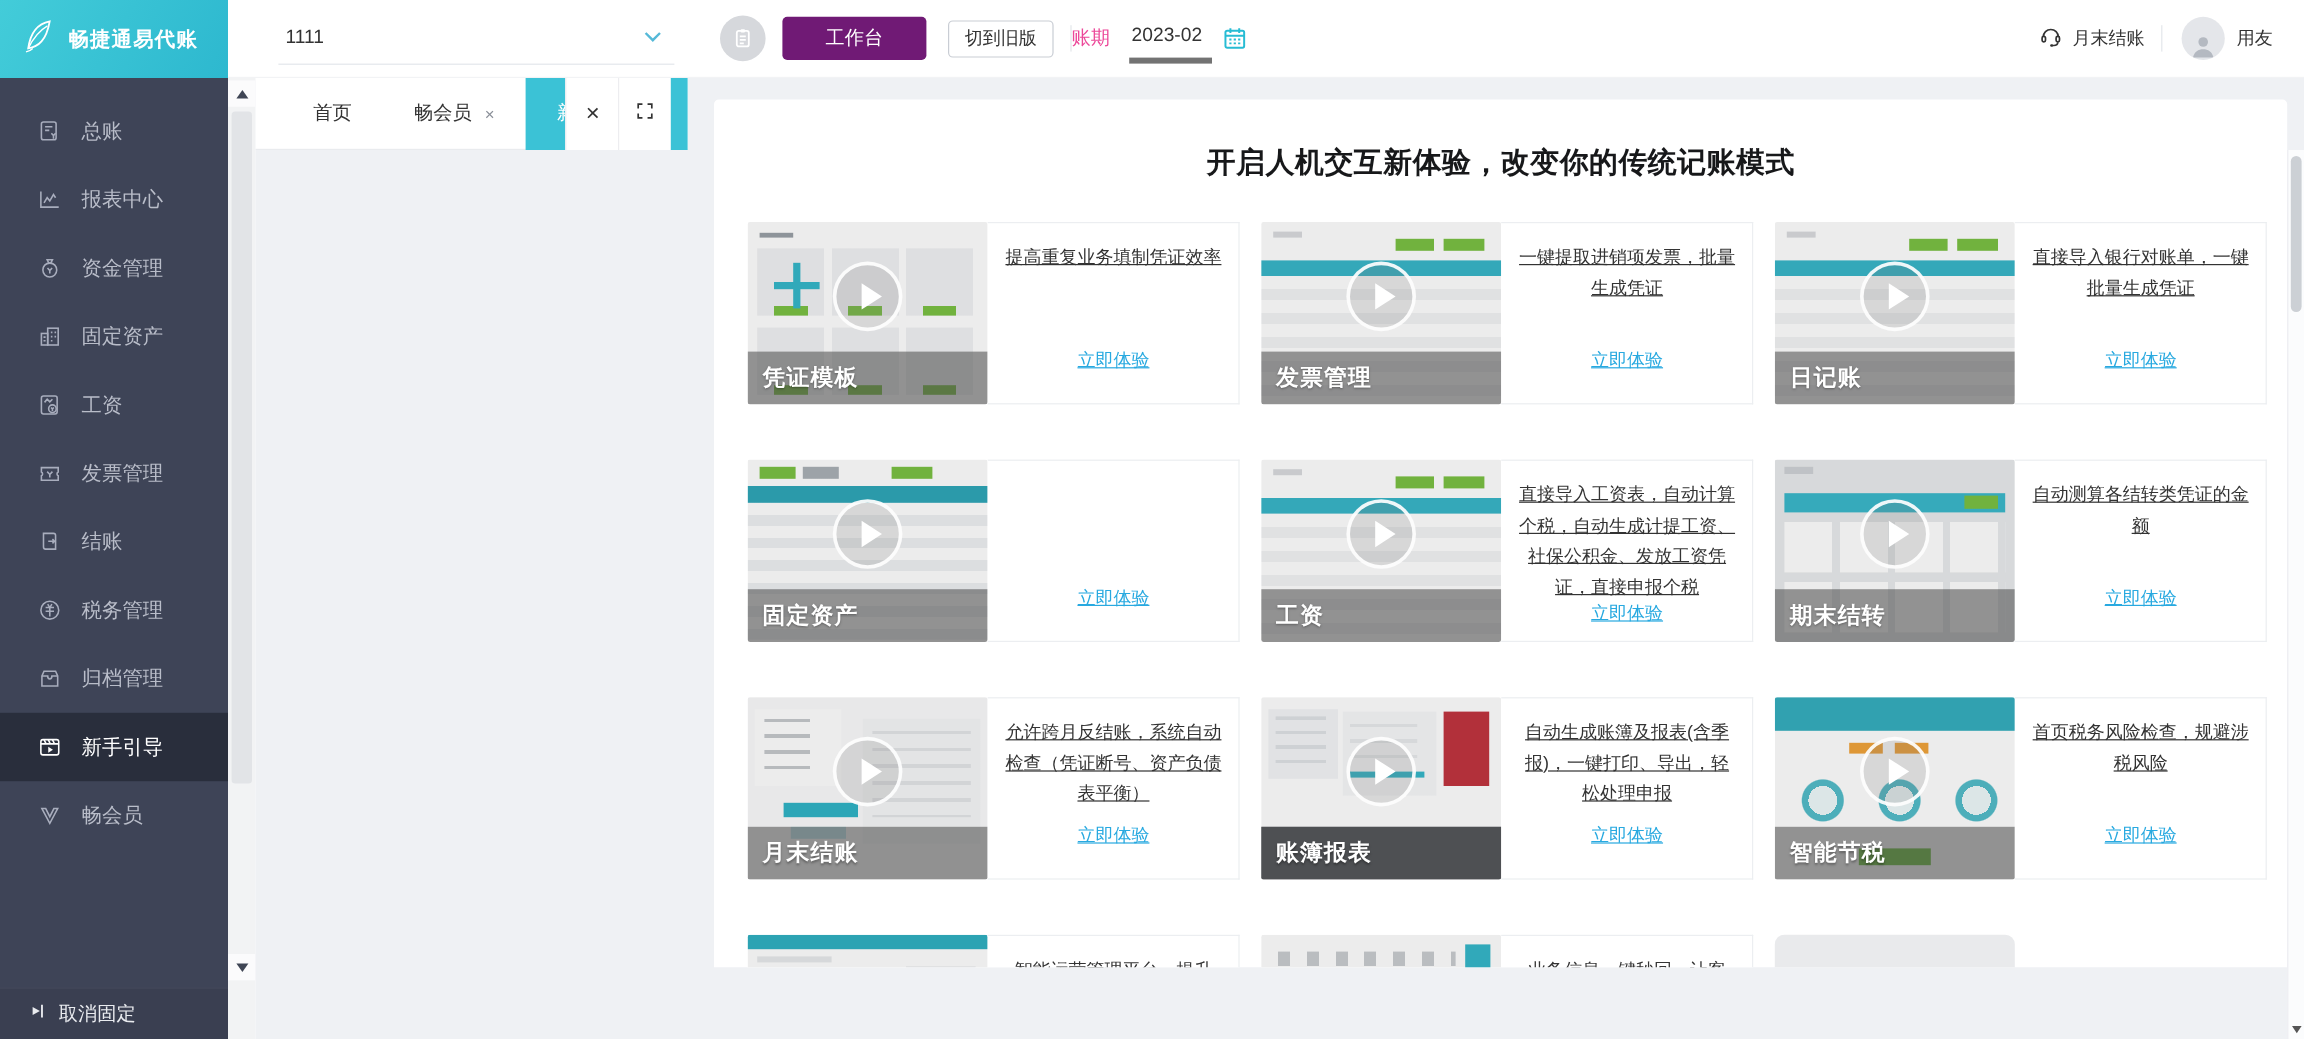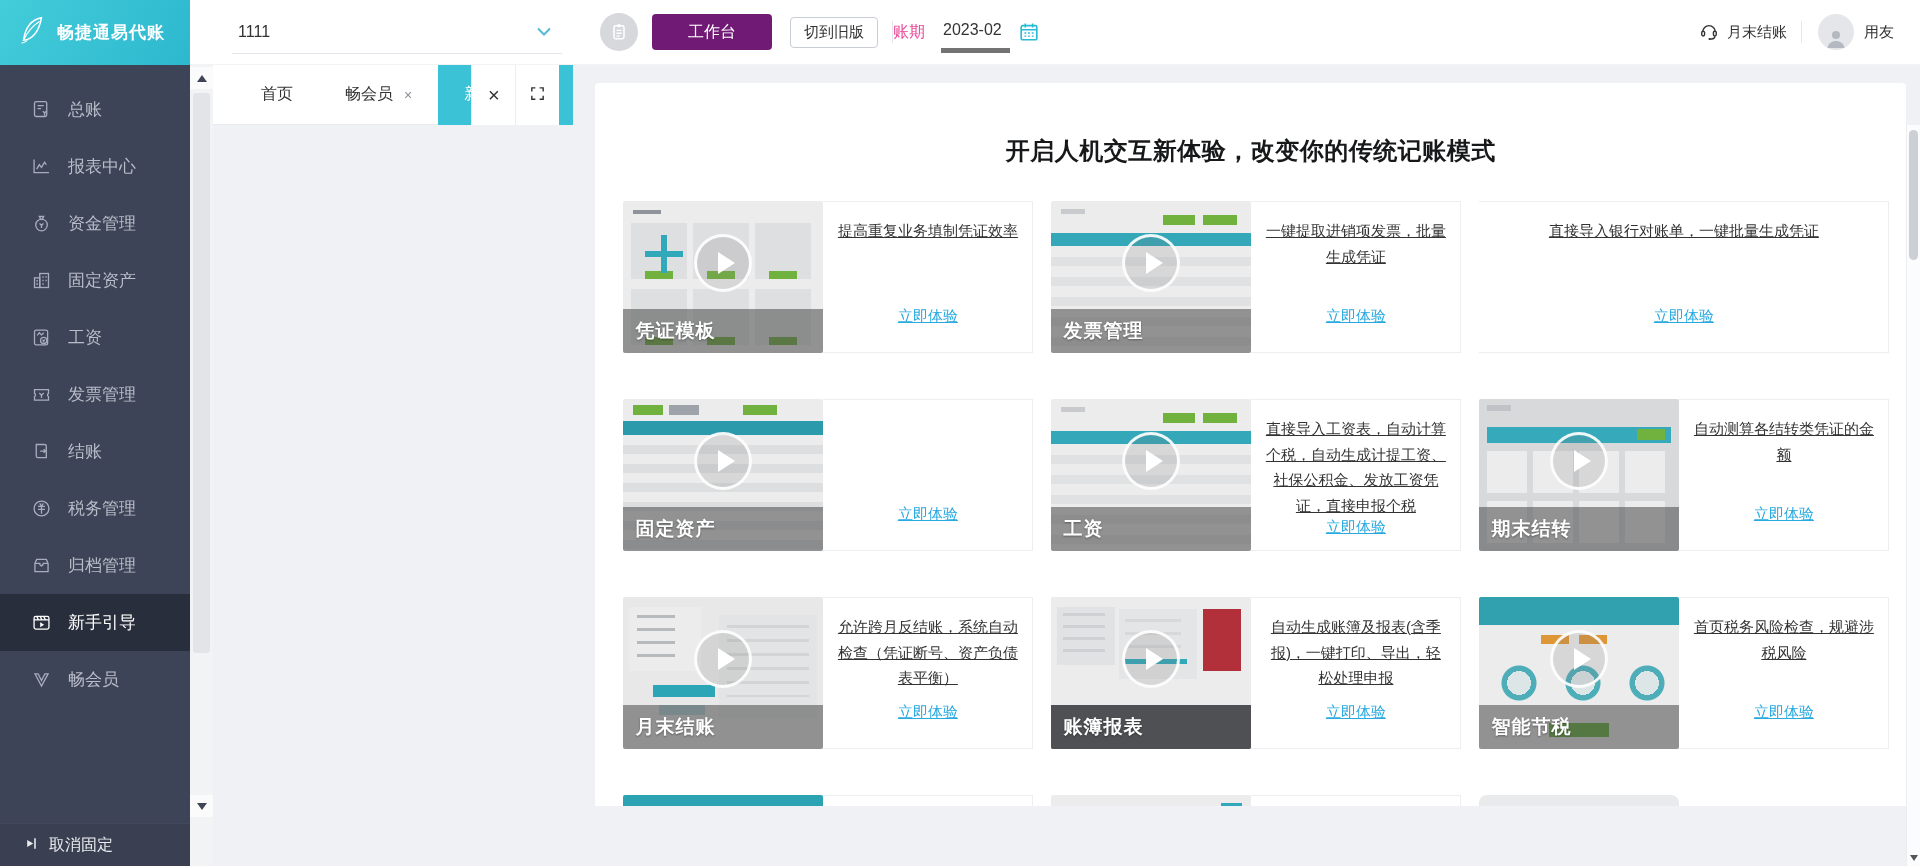--- a/index.html
+++ b/index.html
@@ -46,21 +46,21 @@
   .tabbar{height:60px;background:#fff;border-bottom:1px solid #e9ebee;display:flex;align-items:center;padding-left:22px;position:relative;flex:none;}
   .tab{height:60px;display:flex;align-items:center;gap:11px;padding:0 26px;font-size:16px;color:#333;cursor:pointer;}
   .tab .tab-close{font-size:14px;color:#8a8f98;}
   .tab.active{background:#3bc2d6;color:#fff;}
   .tab.active .tab-close{color:#fff;}
   .tab-ctrls{position:absolute;right:14px;top:0;height:60px;display:flex;}
   .tab-ctrl{width:44px;height:60px;border-left:1px solid #ededf0;display:flex;align-items:center;justify-content:center;cursor:pointer;background:#fff;}
   .tab-ctrl .x{font-size:20px;color:#333;line-height:1;}
 
   .content{flex:1;padding:18px 14px 0 22px;overflow:hidden;}
-  .panel{background:#fff;height:723px;border-radius:4px 4px 0 0;padding-top:52px;overflow:hidden;}
+  .panel{background:#fff;height:723px;border-radius:4px 4px 0 0;padding-top:36px;overflow:hidden;}
   .page-title{text-align:center;font-size:24px;font-weight:700;color:#17181a;margin-bottom:34px;letter-spacing:.5px;}
   .cards{margin-left:28px;display:flex;flex-wrap:wrap;width:1300px;}
 
   .card{width:410px;height:152px;display:flex;margin:0 18px 46px 0;}
   .thumb{width:200px;height:152px;position:relative;overflow:hidden;border-radius:2px;background:#fff;flex:none;cursor:pointer;}
   .t-scene{position:absolute;inset:0;filter:blur(.4px);}
   .dim{position:absolute;inset:0;background:rgba(15,15,15,.08);}
   .band{position:absolute;left:0;right:0;bottom:0;height:44px;background:rgba(72,72,72,.55);}
   .t-label{position:absolute;left:12px;bottom:9px;color:#fff;font-size:19px;font-weight:700;letter-spacing:1px;text-shadow:0 1px 2px rgba(0,0,0,.35);}
   .play{position:absolute;left:50%;top:62px;width:58px;height:58px;transform:translate(-50%,-50%);border:3px solid rgba(255,255,255,.92);border-radius:50%;background:rgba(120,120,120,.18);cursor:pointer;}
@@ -397,20 +397,27 @@
       <div class="band"></div>
       <div class="play"></div>
       <div class="t-label">发票管理</div>
     </div>
     <div class="info">
       <div class="desc">一键提取进销项发票，批量生成凭证</div>
       <a class="cta">立即体验</a>
     </div>
   </div>
             <div class="card">
+    <div class="thumb">
+      <div class="t-scene v-table"></div>
+      <div class="dim"></div>
+      <div class="band"></div>
+      <div class="play"></div>
+      <div class="t-label">日记账</div>
+    </div>
     <div class="info">
       <div class="desc">直接导入银行对账单，一键批量生成凭证</div>
       <a class="cta">立即体验</a>
     </div>
   </div>
             <div class="card">
     <div class="thumb">
       <div class="t-scene v-table-dark"></div>
       <div class="dim"></div>
       <div class="band"></div>

